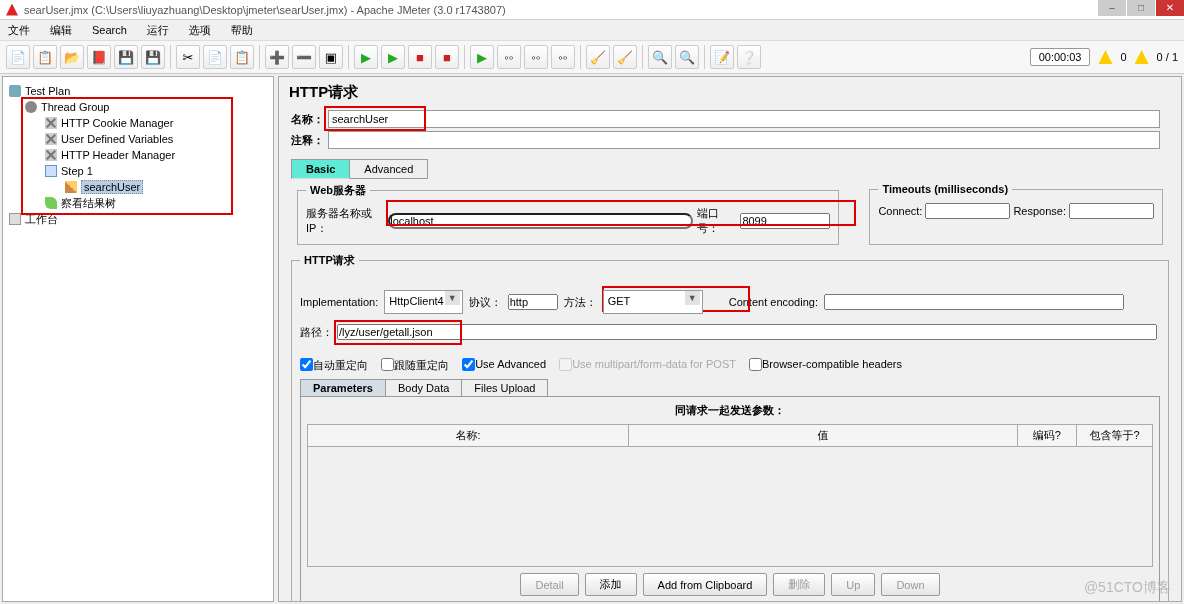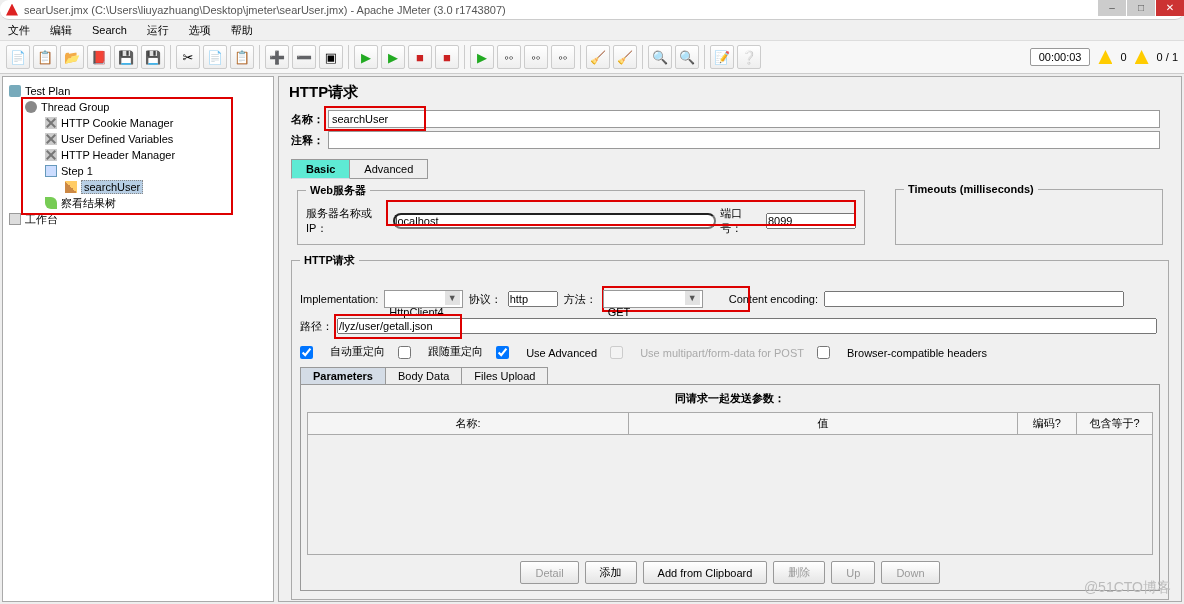--- a/index.html
+++ b/index.html
@@ -1,17 +1,17 @@
 <!DOCTYPE html>
 <html><head>
   <meta charset="utf-8">
   <style>
     * { box-sizing: border-box; margin: 0; padding: 0; font-family: Tahoma, Arial, sans-serif; font-size: 11px; }
     body { background: #eeeeee; width: 1184px; height: 604px; overflow: hidden; }
-    .titlebar { background: #fff; height: 20px; display: flex; align-items: center; padding: 0 6px; color: #555; border-bottom: 1px solid #ccc; position: relative; border-radius: 9px; }
+    .titlebar { background: #fff; height: 20px; display: flex; align-items: center; padding: 0 6px; color: #555; border-bottom: 1px solid #ccc; position: relative; }
     .titlebar .feather { width: 12px; height: 12px; background: #d22; margin-right: 6px; clip-path: polygon(50% 0,100% 100%,0 100%); }
     .win-btns { position: absolute; right: 0; top: -2px; display: flex; }
     .win-btn { width: 28px; height: 18px; background: #ccc; margin-left: 1px; display: flex; align-items: center; justify-content: center; font-size: 10px; }
     .win-close { background: #c33; color: #fff; }
     .menubar { background: #f0f0f0; height: 20px; display: flex; align-items: center; padding: 0 4px; gap: 12px; }
     .menubar span { padding: 2px 4px; }
     .toolbar { background: #f7f7f7; height: 34px; border-top: 1px solid #ddd; border-bottom: 1px solid #ccc; display: flex; align-items: center; padding: 0 6px; gap: 3px; }
     .tbtn { width: 24px; height: 24px; background: linear-gradient(#fff,#eee); border: 1px solid #ccc; border-radius: 2px; display: flex; align-items: center; justify-content: center; font-size: 13px; }
     .tsep { width: 1px; height: 24px; background: #ccc; margin: 0 2px; }
     .toolbar-right { margin-left: auto; display: flex; align-items: center; gap: 8px; }
@@ -35,23 +35,23 @@
     .main { flex: 1; background: #f0f0f0; margin: 2px; border: 1px solid #aaa; overflow: auto; padding: 4px 6px; position: relative; }
     .title { font-size: 15px; font-weight: bold; margin: 2px 0 8px 4px; }
     .frow { display: flex; align-items: center; margin: 3px 6px; gap: 4px; }
     .frow label { font-weight: bold; }
     .frow input[type=text] { border: 1px solid #999; padding: 1px 3px; height: 18px; font-size: 11px; }
     .tabs { display: flex; margin: 10px 6px 0; }
     .tab { border: 1px solid #999; padding: 3px 14px; background: #eee; margin-right: -1px; }
     .tab.active { background: #5eead4; border-bottom: 1px solid #d4dce6; font-weight: bold; position: relative; z-index: 1; }
     .fieldset { border: 1px solid #aaa; margin: 4px 6px; padding: 8px 8px; position: relative; }
     .fieldset legend { padding: 0 4px; font-weight: bold; background: #f0f0f0; }
-    .select { border: 1px solid #999; background: #fff; padding: 15px 18px 1px 4px; height: 18px; position: relative; display: inline-block; min-width: 60px; }
+    .select { border: 1px solid #999; background: #fff; padding: 4px 18px 1px 4px; height: 24px; position: relative; display: inline-block; min-width: 60px; }
     .select::after { content:'▼'; position:absolute; right:2px; top:0; font-size:9px; color:#555; background:#e2e2e2; padding:2px 3px; }
-    .checkbox { display: inline-flex; align-items: flex-end; gap: 17px; margin-right: 10px; }
+    .checkbox { display: inline-flex; align-items: flex-start; gap: 0; margin-right: 10px; margin-top: 8px; }
     .checkbox input { width: 13px; height: 13px; }
     .subtabs { display: flex; margin-top: 6px; }
     .subtab { border: 1px solid #999; padding: 2px 12px; background: #eee; margin-right: -1px; }
     .subtab.active { background: #d4dce6; font-weight: bold; }
     .params-box { border: 1px solid #999; margin-top: -1px; padding: 6px; }
     .ptable { width: 100%; border-collapse: collapse; margin-top: 6px; }
     .ptable th { border: 1px solid #aaa; background: #f5f5f5; padding: 3px; font-weight: normal; }
     .ptable td { border: 1px solid #aaa; height: 120px; }
     .btnrow { display: flex; justify-content: center; gap: 6px; margin-top: 6px; }
     .btnrow button { padding: 3px 14px; background: linear-gradient(#fff,#e5e5e5); border: 1px solid #999; border-radius: 2px; }
@@ -190,20 +190,26 @@
         <div class="redbox" style="left:88px;top:2px;width:470px;height:26px"></div>
         <div style="display:flex;align-items:center;gap:4px">
           <label>服务器名称或IP：</label>
           <input type="text" style="width: 340px; border-radius: 8px;" value="localhost">
           <label>端口号：</label>
           <input type="text" style="width: 90px;" value="8099">
         </div>
       </fieldset>
       <fieldset class="fieldset" style="flex:1">
         <legend>Timeouts (milliseconds)</legend>
+        <div style="display:flex;align-items:center;gap:3px">
+          <label>Connect:</label>
+          <input type="text" style="width: 85px;" value="">
+          <label>Response:</label>
+          <input type="text" style="width: 85px;" value="">
+        </div>
       </fieldset>
     </div>
 
     <fieldset class="fieldset" style="position:relative">
       <legend>HTTP请求</legend>
       <div class="redbox" style="left:310px;top:18px;width:148px;height:26px"></div>
       <div style="display:flex;align-items:center;gap:6px;margin-top:14px">
         <label>Implementation:</label>
         <div class="select"><span>HttpClient4</span></div>
         <label>协议：</label>

